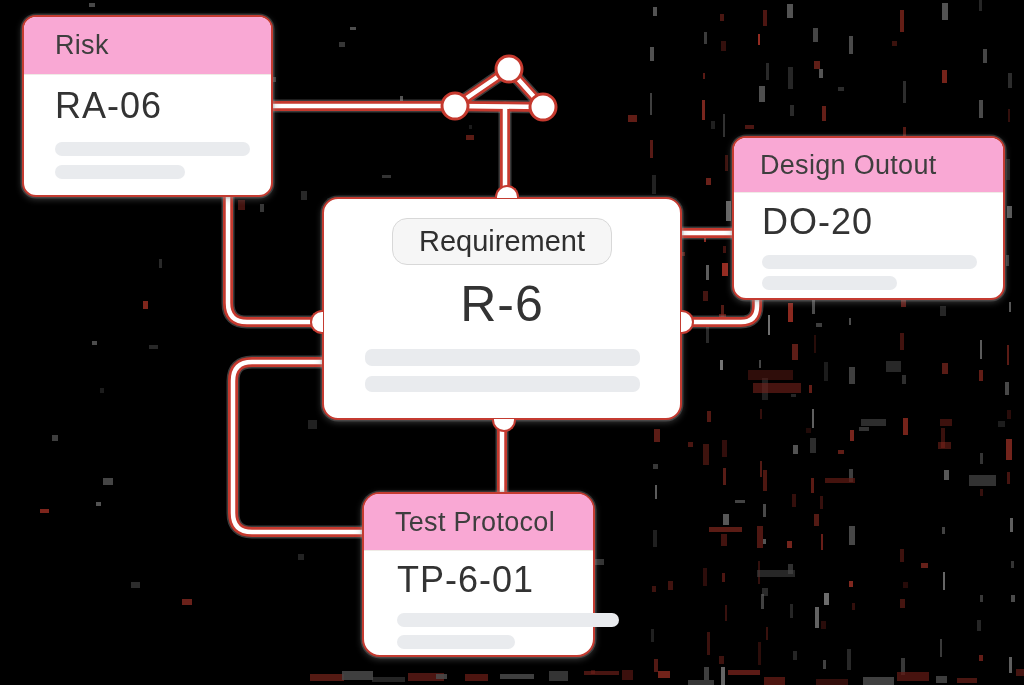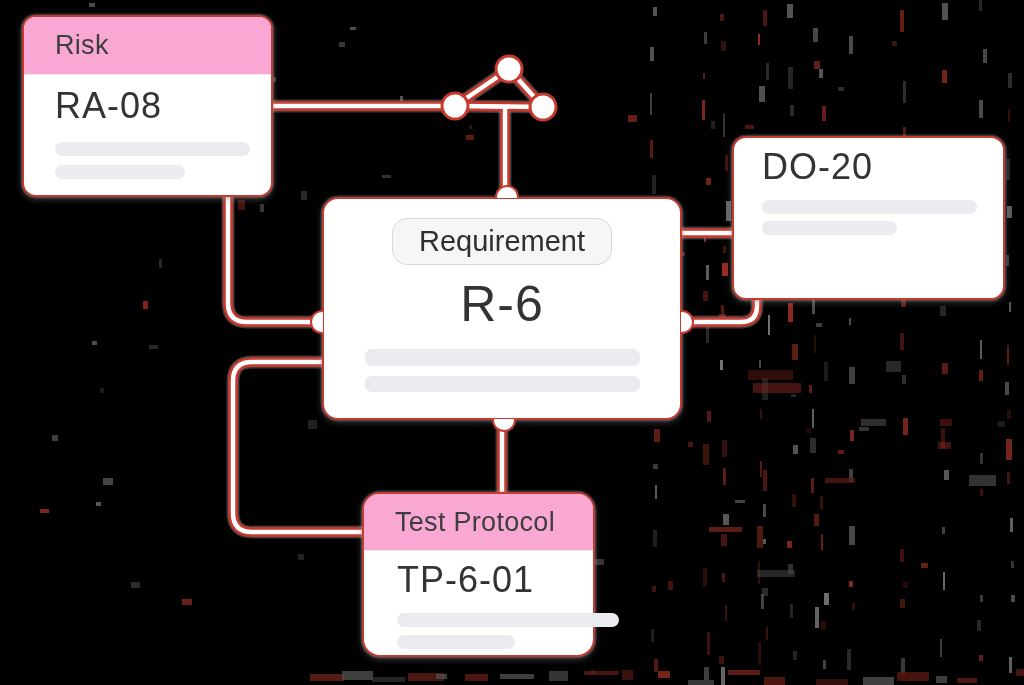--- a/index.html
+++ b/index.html
@@ -379,38 +379,41 @@
       <path class="line-red" d="M680 322 H741 Q757 322 757 306 V296"></path>
       <path class="line-white" d="M680 322 H741 Q757 322 757 306 V296"></path>
     </g>
   </svg>
 
   <div class="card" id="card-risk">
     <div class="card-header">
       <span class="type-label">Risk</span>
     </div>
     <div class="card-body">
-      <div class="card-id">RA-08</div>
+      <div class="card-id">RA-06</div>
       <div class="skeleton s1"></div>
       <div class="skeleton s2"></div>
     </div>
   </div>
 
   <div class="card" id="card-requirement">
     <div class="pill">Requirement</div>
     <div class="card-id" id="req-id">R-6</div>
     <div class="skeleton s1"></div>
     <div class="skeleton s2"></div>
     <div class="port port-top"></div>
     <div class="port port-bottom"></div>
     <div class="port port-left"></div>
     <div class="port port-right"></div>
   </div>
 
   <div class="card" id="card-design">
+    <div class="card-header">
+      <span class="type-label">Design Outout</span>
+    </div>
     <div class="card-body">
       <div class="card-id">DO-20</div>
       <div class="skeleton s1"></div>
       <div class="skeleton s2"></div>
     </div>
   </div>
 
   <div class="card" id="card-test">
     <div class="card-header">
       <span class="type-label">Test Protocol</span>

